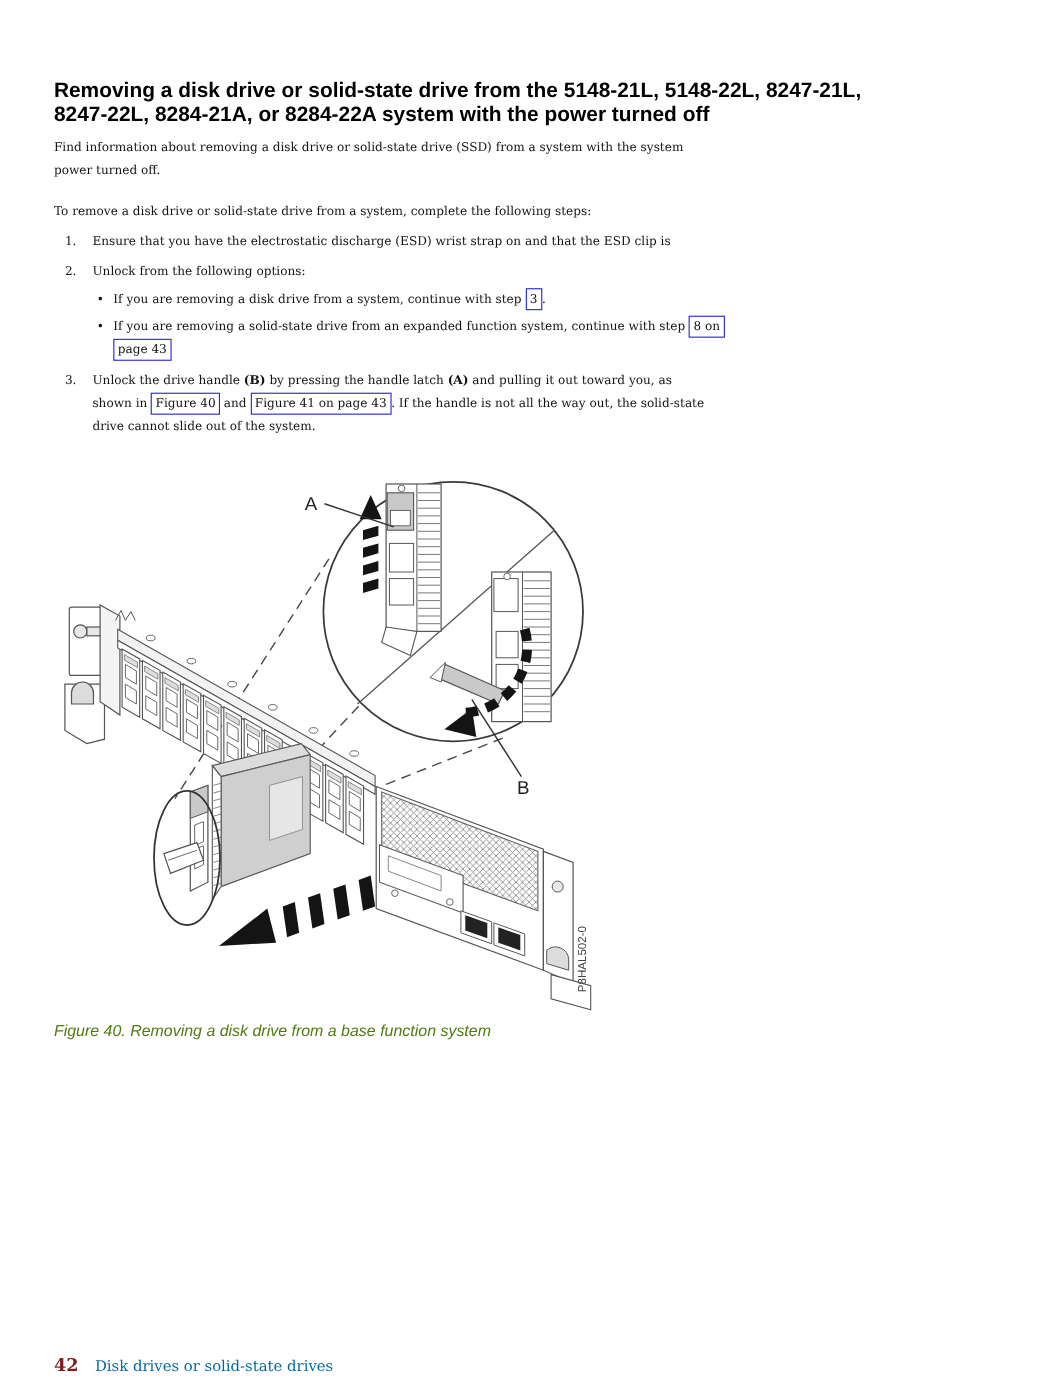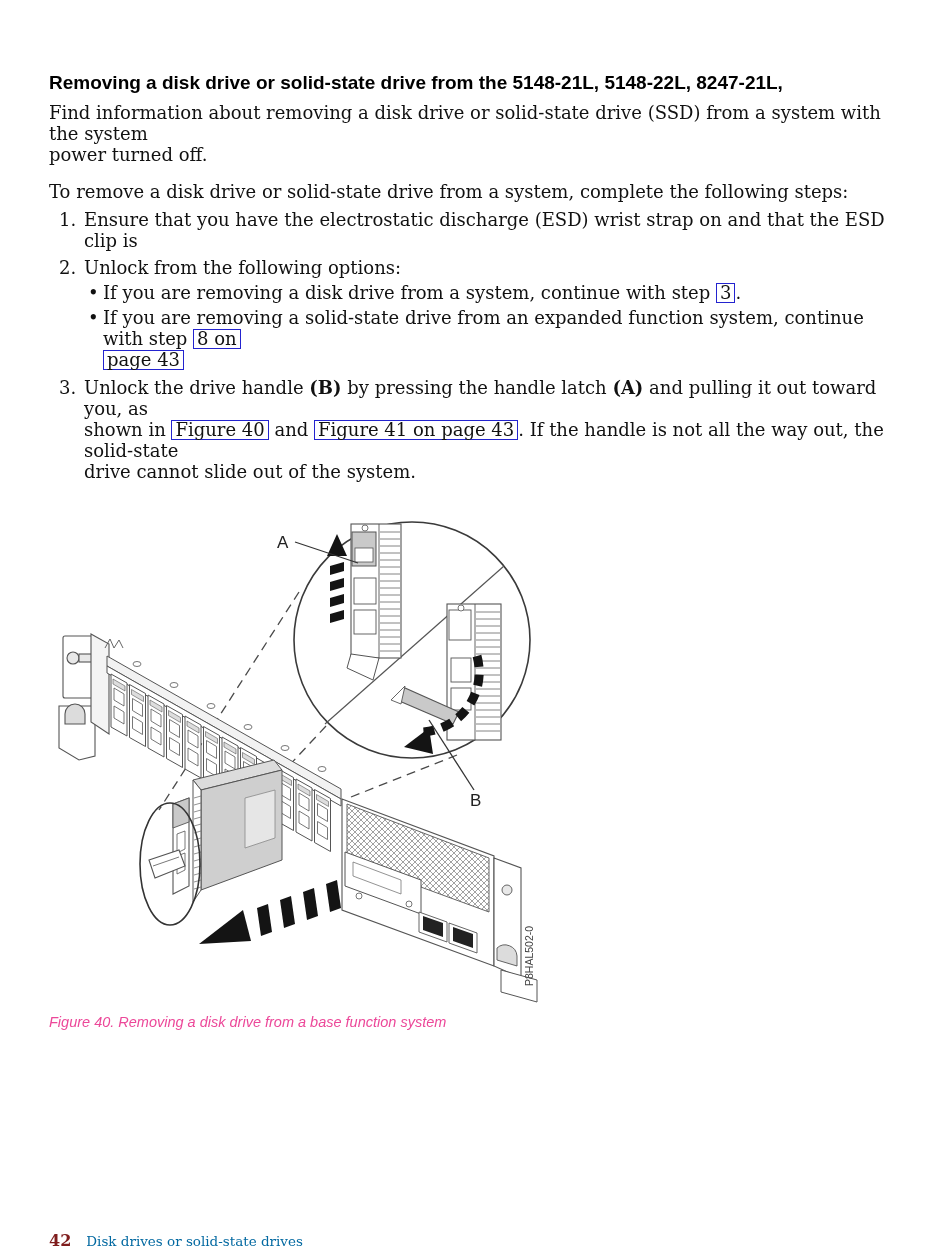--- a/index.html
+++ b/index.html
@@ -5,48 +5,48 @@
   html,body{margin:0;padding:0;}
   body{
     width:950px;height:1260px;position:relative;background:#ffffff;
     font-family:"DejaVu Serif", serif;color:#111;overflow:hidden;
   }
   .content{position:absolute;left:49px;top:72px;width:845px;}
   .page-title{
     font-family:"Liberation Sans", sans-serif;font-weight:bold;
     font-size:19px;line-height:21.5px;color:#000;margin:0 0 8px 0;
   }
-  .body-text{font-size:18px;line-height:21px;}
+  .body-text{font-size:11px;line-height:21px;}
   .intro{margin:0 0 16px 0;}
   .lead{margin:0 0 7px 0;}
   .step{display:flex;margin:0 0 6px 0;}
   .step-num{flex:none;width:35px;padding-left:10px;box-sizing:border-box;}
   .step-body{flex:1;}
   .bullet-row{display:flex;margin:4px 0 1px 0;}
   .bullet-marker{flex:none;width:15px;margin-left:4px;}
   .bullet-body{flex:1;}
   .linkbox{border:1.5px solid #2323cf;padding:0 3px 1px 3px;display:inline-block;line-height:17px;}
   .b{font-weight:bold;}
   .figure-block{margin-top:26px;}
   .figure-caption{
     font-family:"Liberation Sans", sans-serif;font-style:italic;
-    font-size:14.5px;color:#ec4899;margin-top:4px;
+    font-size:14.5px;color:#4d7c0f;margin-top:4px;
   }
   .footer{position:absolute;left:49px;top:1231px;display:flex;align-items:baseline;}
   .page-number{font-weight:bold;font-size:16px;color:#7f1d1d;}
   .footer-text{font-size:13.5px;margin-left:15px;color:#0369a1;}
   svg text{font-family:"Liberation Sans", sans-serif;}
 </style>
 </head>
 <body>
 
 <div class="content">
 
   <h1 class="page-title"><span>Removing a disk drive or solid-state drive from the 5148-21L, 5148-22L, 8247-21L,</span><br>
-  </h1>
+  <span>8247-22L, 8284-21A, or 8284-22A system with the power turned off</span></h1>
 
   <div class="body-text intro"><span>Find information about removing a disk drive or solid-state drive (SSD) from a system with the system</span><br>
   <span>power turned off.</span></div>
 
   <div class="body-text lead">To remove a disk drive or solid-state drive from a system, complete the following steps:</div>
 
   <div class="body-text step">
     <span class="step-num">1.</span>
     <span class="step-body"><span>Ensure that you have the electrostatic discharge (ESD) wrist strap on and that the ESD clip is</span><br>
     </span>

